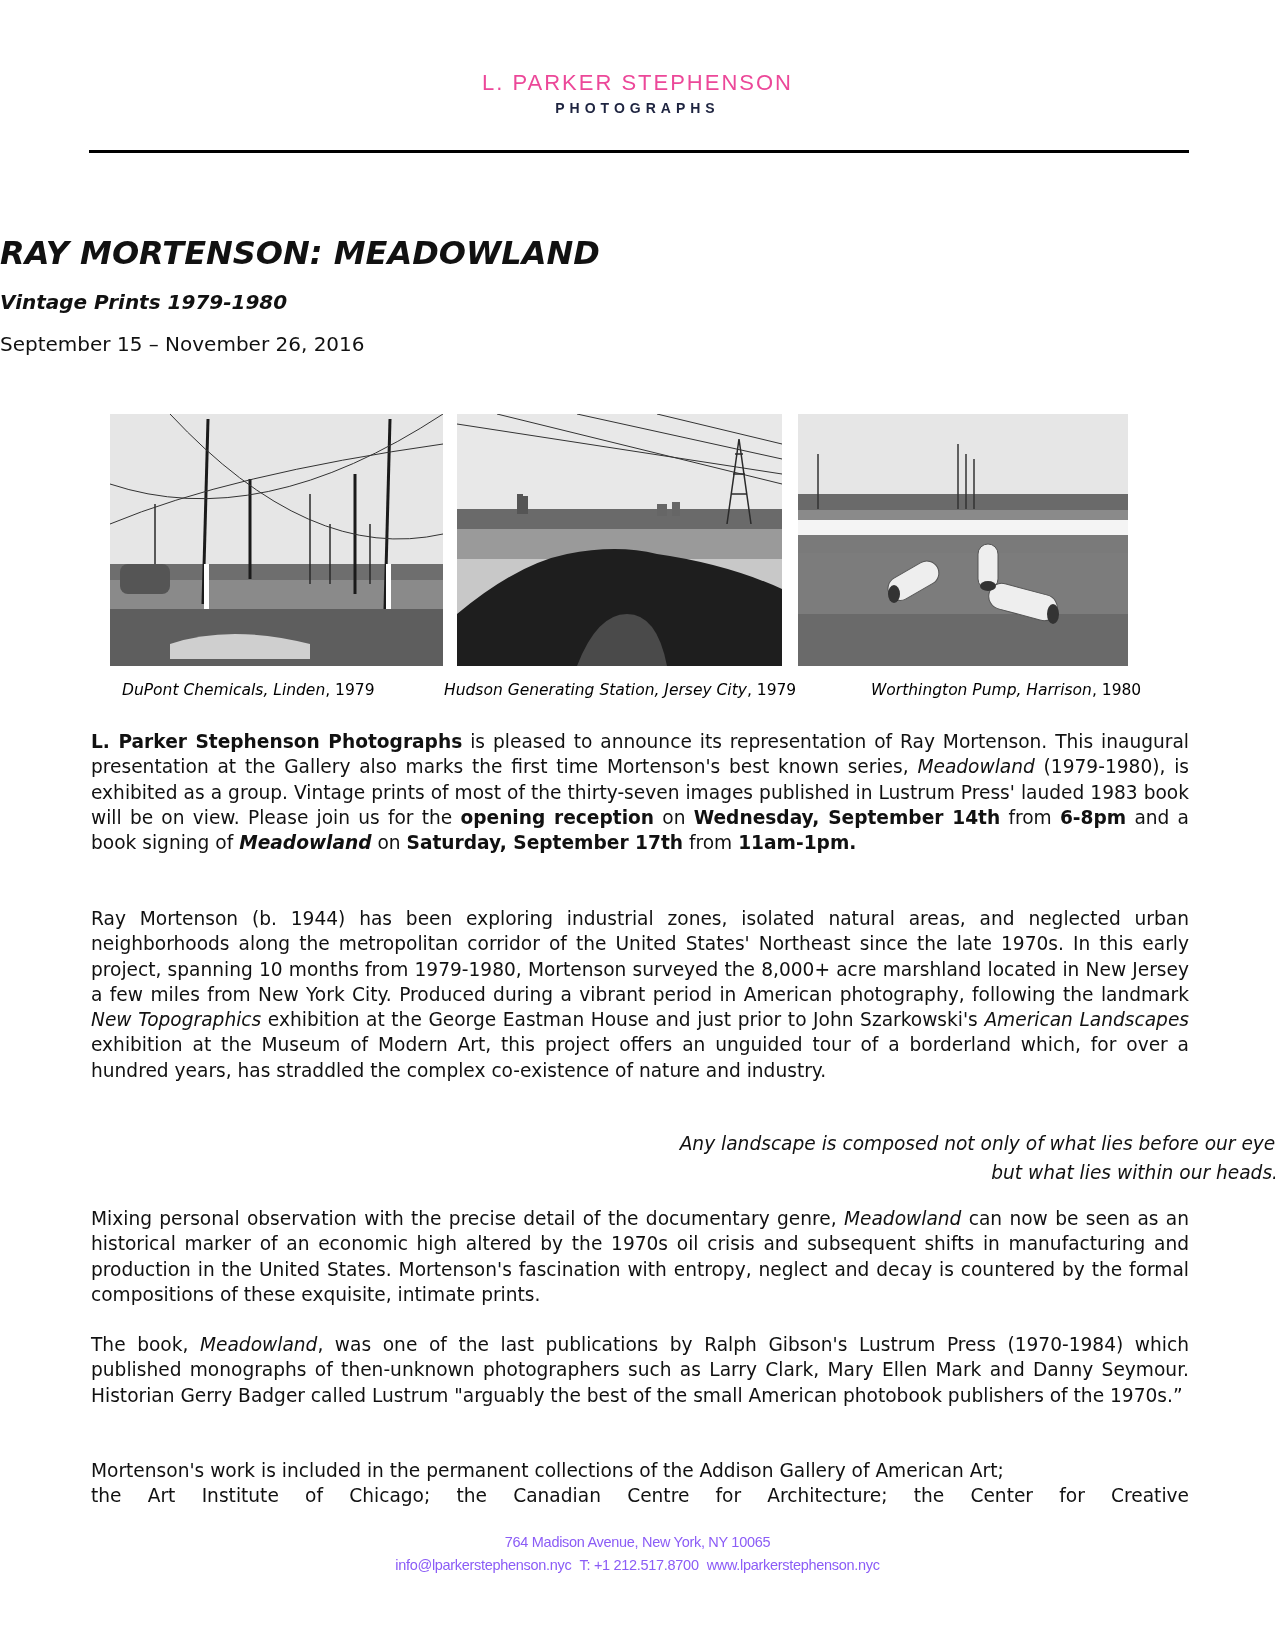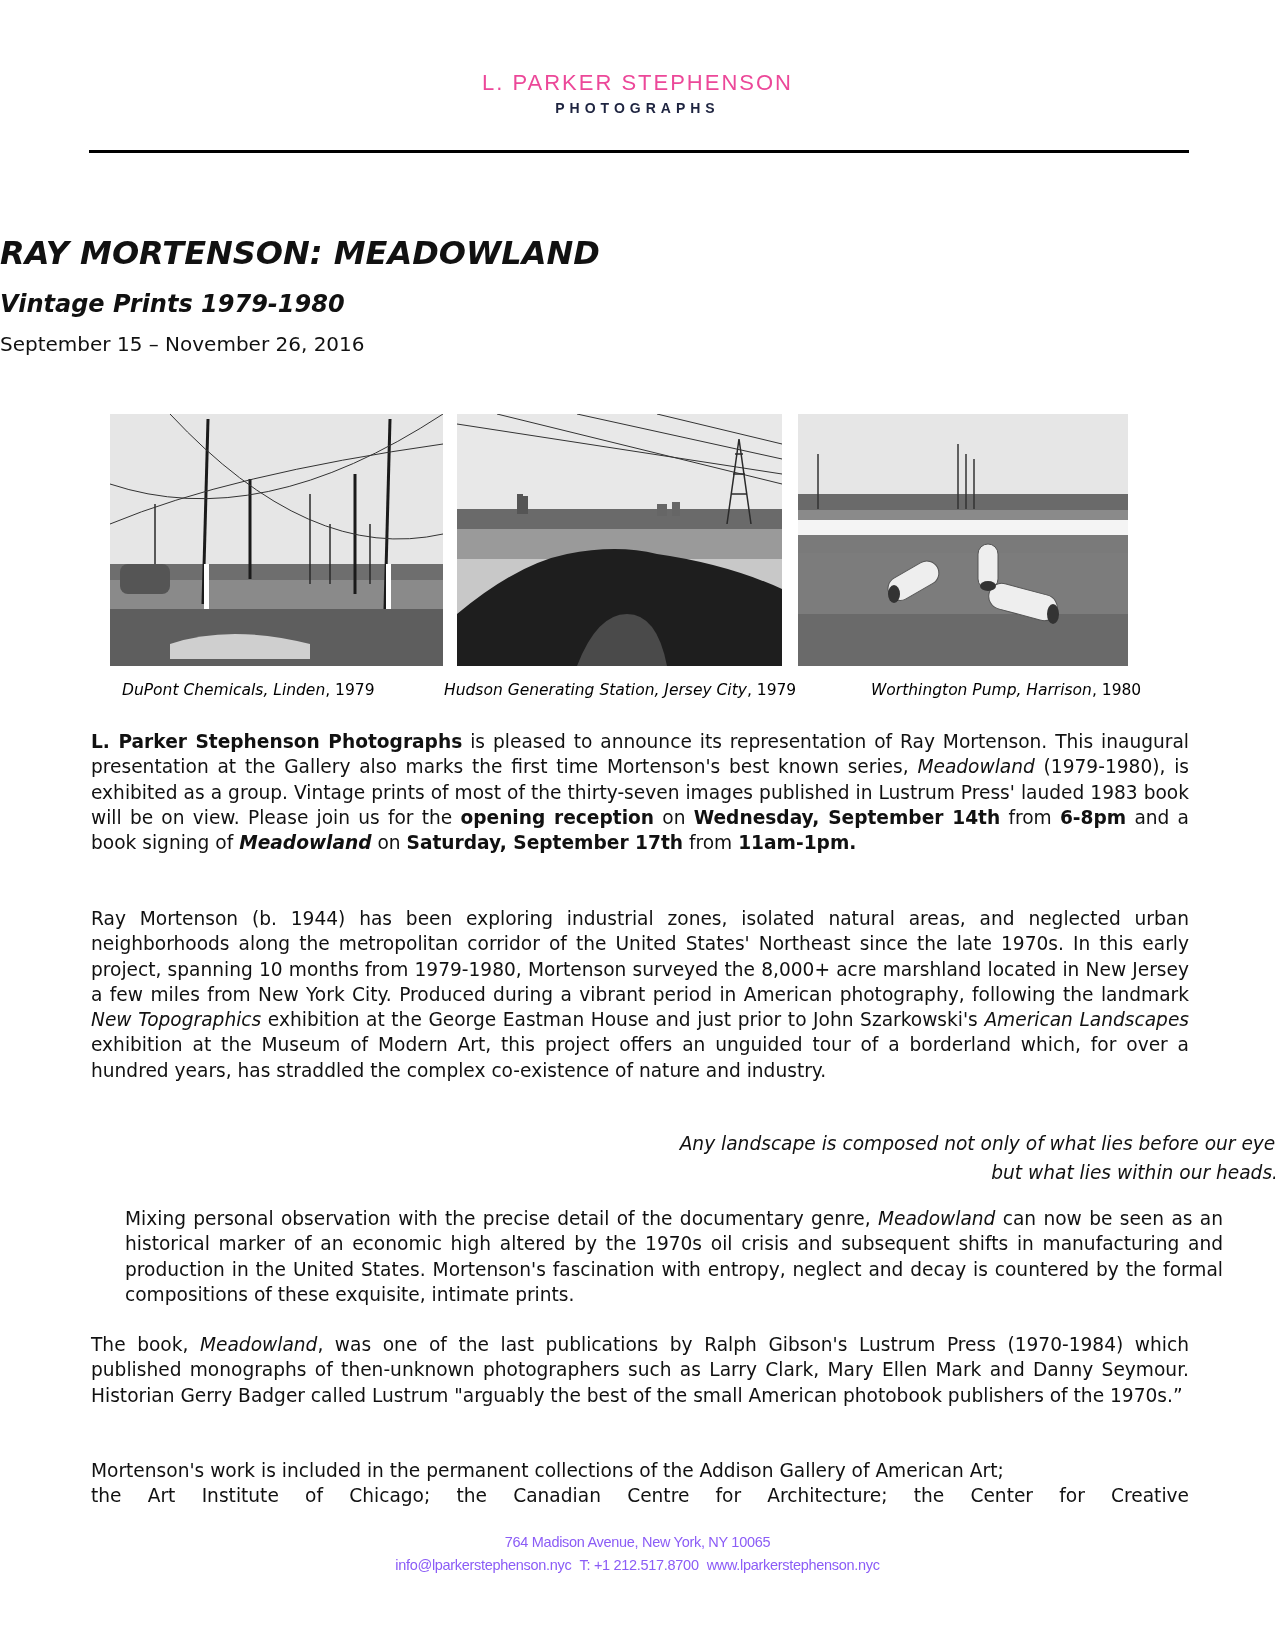--- a/index.html
+++ b/index.html
@@ -4,21 +4,21 @@
 <style>
   html, body { margin: 0; padding: 0; background: #ffffff; }
   body { width: 1275px; height: 1650px; position: relative; overflow: hidden;
          font-family: "DejaVu Sans", sans-serif; color: #111; }
   .logo { position: absolute; left: 0; width: 1275px; text-align: center; }
   .logo-name { top: 70px; font-family: "Liberation Sans", sans-serif; font-size: 22px; letter-spacing: 2px; color: #ec4899; font-weight: normal; }
   .logo-sub { top: 100px; font-family: "Liberation Sans", sans-serif; font-size: 14px; letter-spacing: 5px; color: #1e2440; font-weight: bold; }
   .rule { position: absolute; left: 89px; top: 150px; width: 1100px; height: 3px; background: #000; }
   .center { position: absolute; left: 0; width: 1185px; text-align: left; }
   .title { top: 234px; font-size: 32px; font-weight: bold; font-style: italic; }
-  .subtitle { top: 290px; font-size: 24px; font-weight: bold; font-style: italic; }
+  .subtitle { top: 290px; font-size: 20px; font-weight: bold; font-style: italic; }
   .dates { top: 332px; font-size: 20px; }
   .photo { position: absolute; top: 414px; height: 252px; overflow: hidden; }
   .photo svg { width: 100%; height: 100%; display: block; }
   .caption { position: absolute; top: 681px; font-size: 15.5px; font-style: italic; white-space: nowrap; color: #000000; }
   .caption .yr { font-style: normal; }
   .body-text { position: absolute; left: 91px; width: 1098px; font-size: 18.6px; line-height: 25.3px; text-align: justify; }
   .body-text p { margin: 0; }
   .last-line-left { text-align-last: left; }
   .quote { position: absolute; left: 10px; width: 1275px; text-align: right; font-style: italic; font-size: 18.6px; line-height: 25px; }
   .quote sup { font-size: 11px; }
@@ -129,21 +129,21 @@
 
 <div class="body-text" style="top:906px;">
   <p class="last-line-left"><span>Ray Mortenson (b. 1944) has been exploring industrial zones, isolated natural areas, and neglected urban neighborhoods along the metropolitan corridor of the United States' Northeast since the late 1970s. In this early project, spanning 10 months from 1979-1980, Mortenson surveyed the 8,000+ acre marshland located in New Jersey a few miles from New York City. Produced during a vibrant period in American photography, following the landmark </span><i>New Topographics</i><span> exhibition at the George Eastman House and just prior to John Szarkowski's </span><i>American Landscapes</i><span> exhibition at the Museum of Modern Art, this project offers an unguided tour of a borderland which, for over a hundred years, has straddled the complex co-existence of nature and industry.</span></p>
 </div>
 
 <div class="quote" style="top:1131px;">
   <div>Any landscape is composed not only of what lies before our eyes</div>
   <div><span>but what lies within our heads.</span><sup>1</sup></div>
 </div>
 
-<div class="body-text" style="top:1206px;margin-left:34px;">
+<div class="body-text" style="top:1206px;">
   <p class="last-line-left"><span>Mixing personal observation with the precise detail of the documentary genre, </span><i>Meadowland</i><span> can now be seen as an historical marker of an economic high altered by the 1970s oil crisis and subsequent shifts in manufacturing and production in the United States. Mortenson's fascination with entropy, neglect and decay is countered by the formal compositions of  these exquisite, intimate prints.</span></p>
 </div>
 
 <div class="body-text" style="top:1332px;">
   <p class="last-line-left"><span>The book, </span><i>Meadowland</i><span>, was one of the last publications by Ralph Gibson's Lustrum Press (1970-1984) which published monographs of then-unknown photographers such as Larry Clark, Mary Ellen Mark and Danny Seymour. Historian Gerry Badger called Lustrum "arguably the best of the small American photobook publishers of the 1970s.”</span></p>
 </div>
 
 <div class="body-text" style="top:1458px;text-align:left;">
   <div>Mortenson's work is included in the permanent collections of the Addison Gallery of American Art;</div>
   <div style="text-align:justify;text-align-last:justify;">the Art Institute of Chicago; the Canadian Centre for Architecture; the Center for Creative</div>

